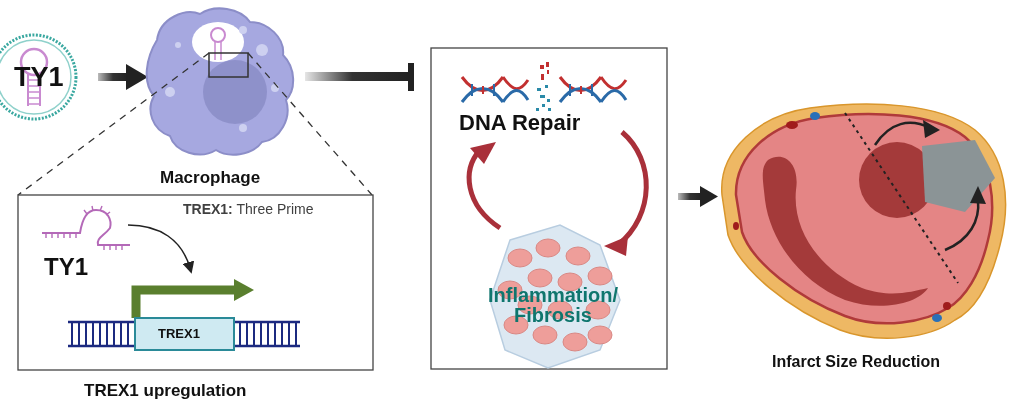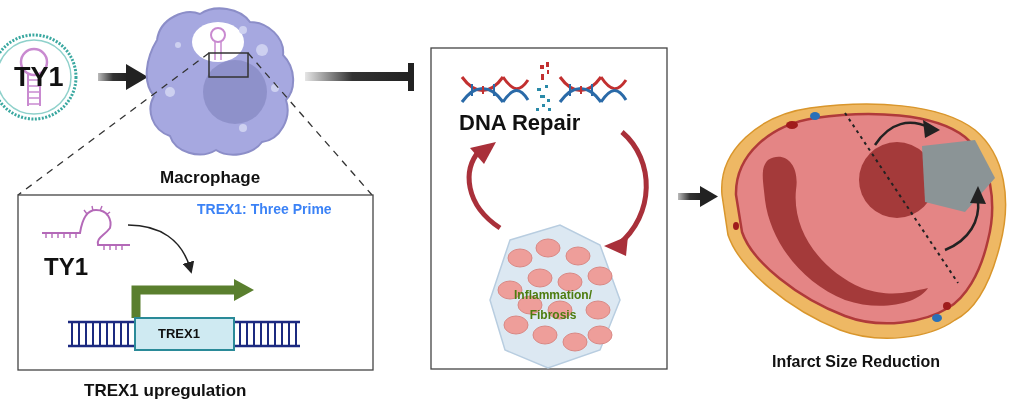--- a/index.html
+++ b/index.html
@@ -210,26 +210,26 @@
     <ellipse cx="815" cy="116" rx="5" ry="4" fill="#2a70b8"></ellipse>
     <ellipse cx="736" cy="226" rx="3" ry="4" fill="#a01c1c"></ellipse>
     <ellipse cx="947" cy="306" rx="4" ry="4" fill="#a01c1c"></ellipse>
     <ellipse cx="937" cy="318" rx="5" ry="4" fill="#2a70b8"></ellipse>
   </g>
 </svg>
 
 <div class="lbl" style="left:14px;top:62px;font-size:27px;">TY1</div>
 <div class="lbl" style="left:152px;top:168px;font-size:17px;margin-left:8px;">Macrophage</div>
 
-<div class="abs" style="left:197px;top:200px;font-size:14px;color:#3b82f6;line-height:18px;font-weight:bold;">
+<div class="abs" style="left:183px;top:200px;font-size:14px;color:#404040;line-height:18px;">
   <div><b>TREX1:</b><span> Three Prime</span></div>
 </div>
 <div class="lbl" style="left:44px;top:253px;font-size:24px;">TY1</div>
 <div class="lbl" style="left:158px;top:326px;font-size:13px;font-weight:bold;">TREX1</div>
 <div class="lbl" style="left:84px;top:381px;font-size:17px;">TREX1 upregulation</div>
 
 <div class="lbl" style="left:459px;top:110px;font-size:22px;">DNA Repair</div>
-<div class="abs" style="left:488px;top:285px;width:130px;text-align:center;font-weight:bold;font-size:12px;color:#4d7c0f;line-height:20px;">
+<div class="abs" style="left:488px;top:285px;width:130px;text-align:center;font-weight:bold;font-size:20px;color:#0f766e;line-height:20px;">
   <div>Inflammation/</div>
   <div>Fibrosis</div>
 </div>
 
 <div class="lbl" style="left:758px;top:353px;font-size:16px;margin-left:14px;">Infarct Size Reduction</div>
 
 </body></html>

